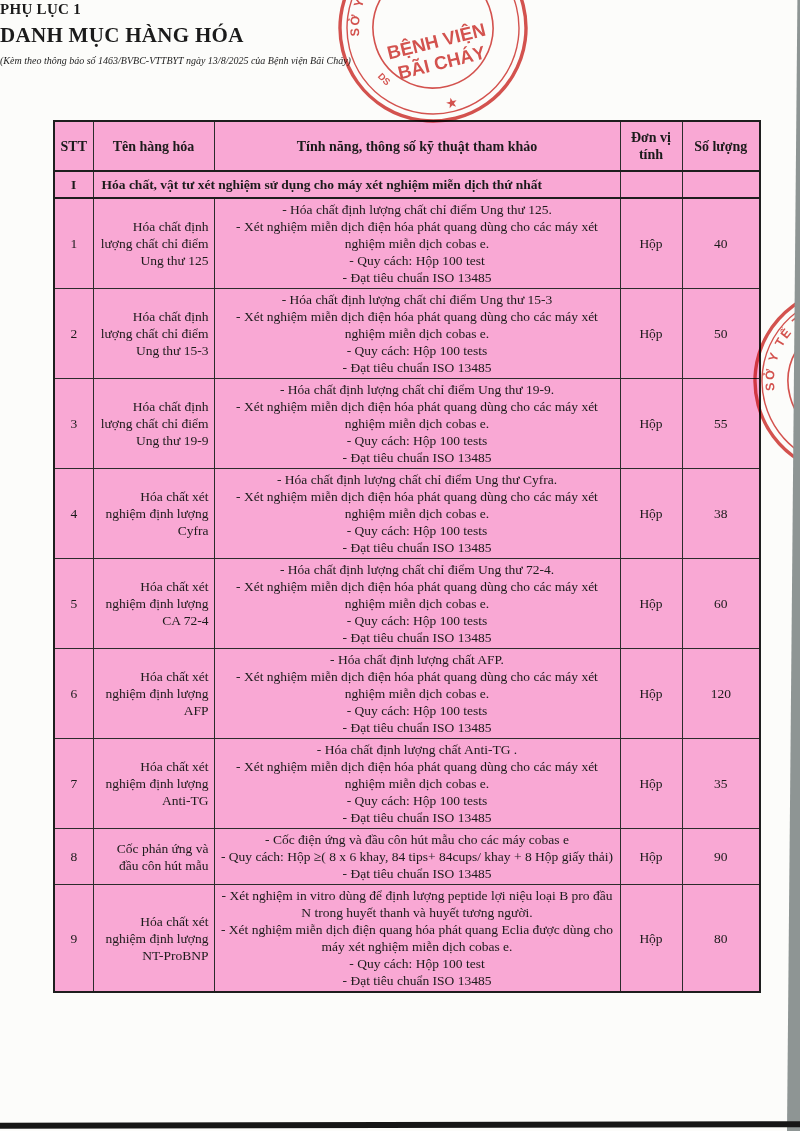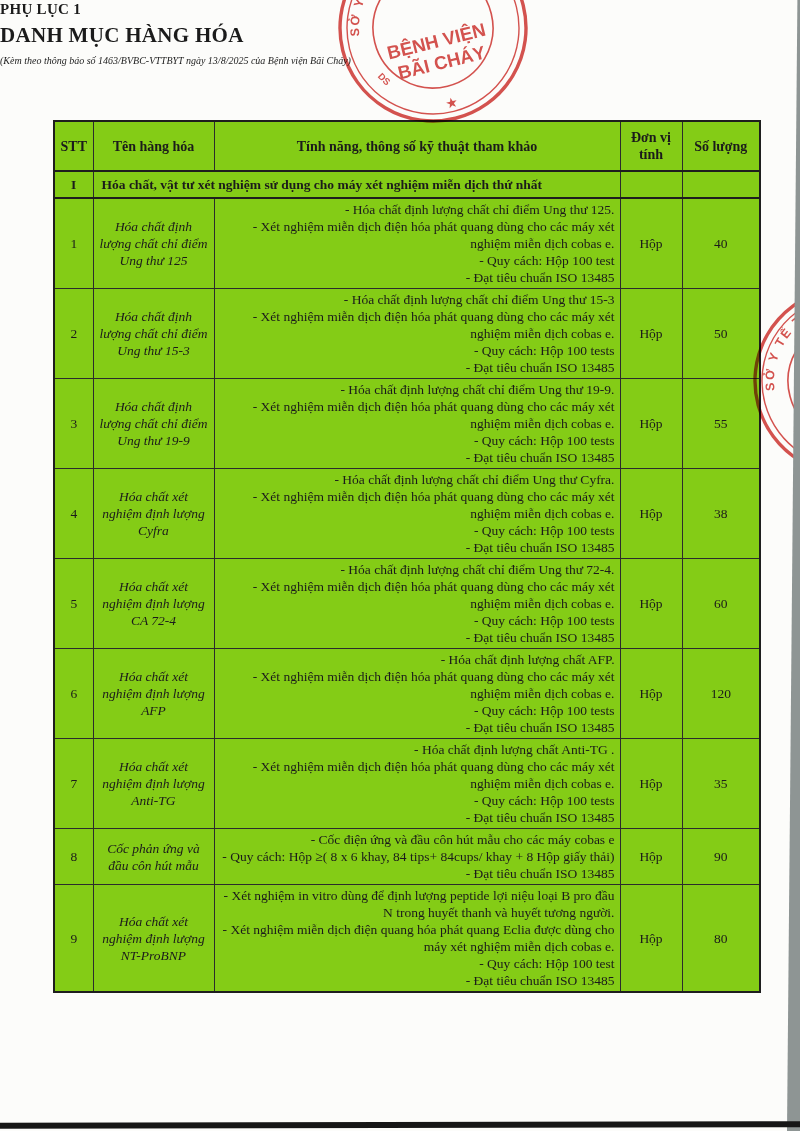--- a/index.html
+++ b/index.html
@@ -23,42 +23,42 @@
   .subtitle{ font-style:italic; font-size:10px; margin-top:5px; }
 
   
   table.goods{
     position:absolute; left:53px; top:120px;
     width:706px;
     border-collapse:collapse;
     table-layout:fixed;
     font-size:13.5px;
     line-height:17px;
-    background:#84cc16;
+    background:#f9a8d4;
   }
   table.goods th, table.goods td{
     border:1px solid #2c2c2c;
     padding:2px 5px;
     vertical-align:middle;
     overflow:hidden;
   }
   table.goods{ border:2px solid #1e1e1e; }
   table.goods thead th{
     font-weight:bold; font-size:14px; text-align:center;
     height:44px; border-bottom:2px solid #1e1e1e;
   }
   tr.section-row td{
     font-weight:bold; height:21px;
     border-top:2px solid #1e1e1e; border-bottom:2px solid #1e1e1e;
   }
   tr.section-row .section-label{ text-align:left; padding-left:8px; }
   td.c{ text-align:center; }
-  td.name-cell{ text-align:center; padding:2px 6px;font-style:italic; }
+  td.name-cell{ text-align:right; padding:2px 6px; }
   td.spec-cell{ vertical-align:top; padding:3px 6px 4px 6px; }
-  .spec-line{ text-align:right; }
+  .spec-line{ text-align:center; }
 
   
   .stamp{
     position:absolute;
     color:var(--stamp-color,#cf3430);
     mix-blend-mode:multiply;
     opacity:.85;
     pointer-events:none;
   }
   .stamp-top{ left:333px; top:-72px; }

